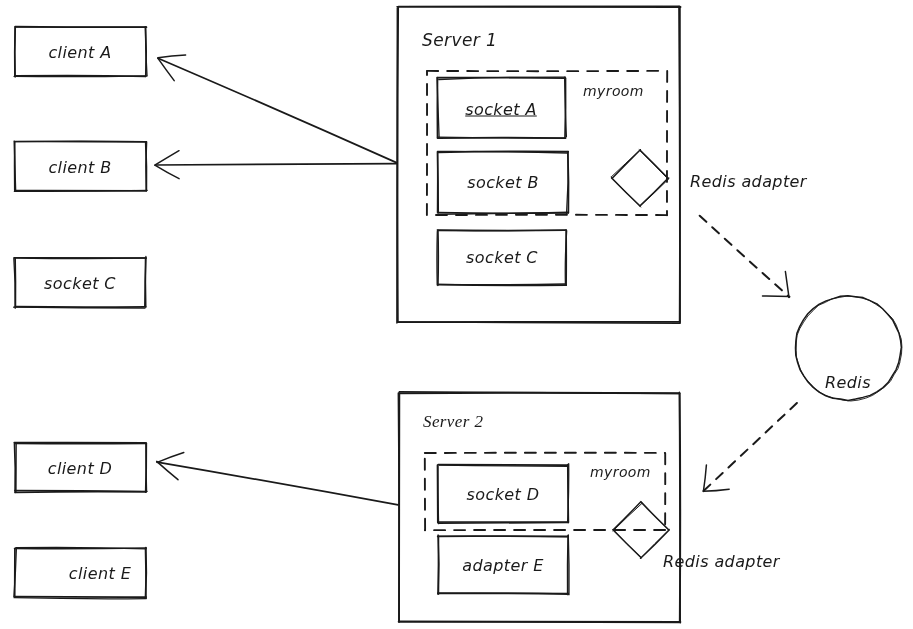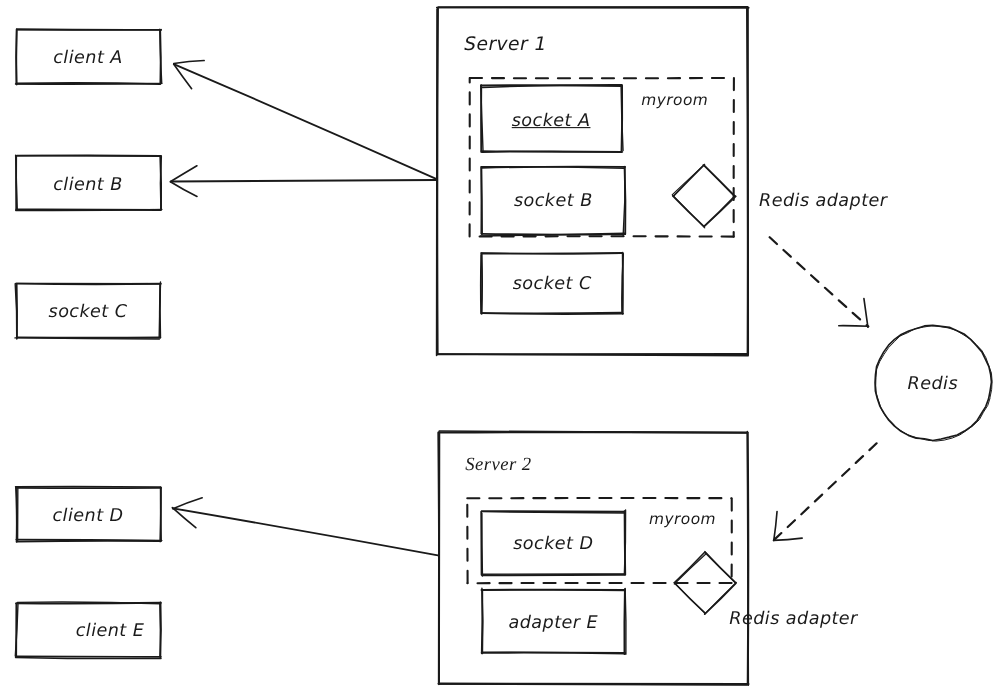--- a/index.html
+++ b/index.html
@@ -40,20 +40,21 @@
   }
   .lbl-room {
     font-size: 14px;
   }
   .lbl-adapter {
     font-size: 16px;
   }
   .lbl-redis {
     font-size: 16px;
     transform: translate(-50%, -50%);
+    margin-top: 34px;
   }
 </style>
 </head>
 <body>
 
 <div id="canvas">
   <svg id="sketch" viewBox="0 0 913 629" xmlns="http://www.w3.org/2000/svg">
       <g>
         <path d="M15.2,26.6 Q80.5,27.3 146.4,27.1" stroke="#1a1a1a" fill="none" stroke-width="1.7" stroke-linecap="round"></path>
         <path d="M145.6,27.2 Q146.6,51.5 145.8,76.3" stroke="#1a1a1a" fill="none" stroke-width="1.7" stroke-linecap="round"></path>

